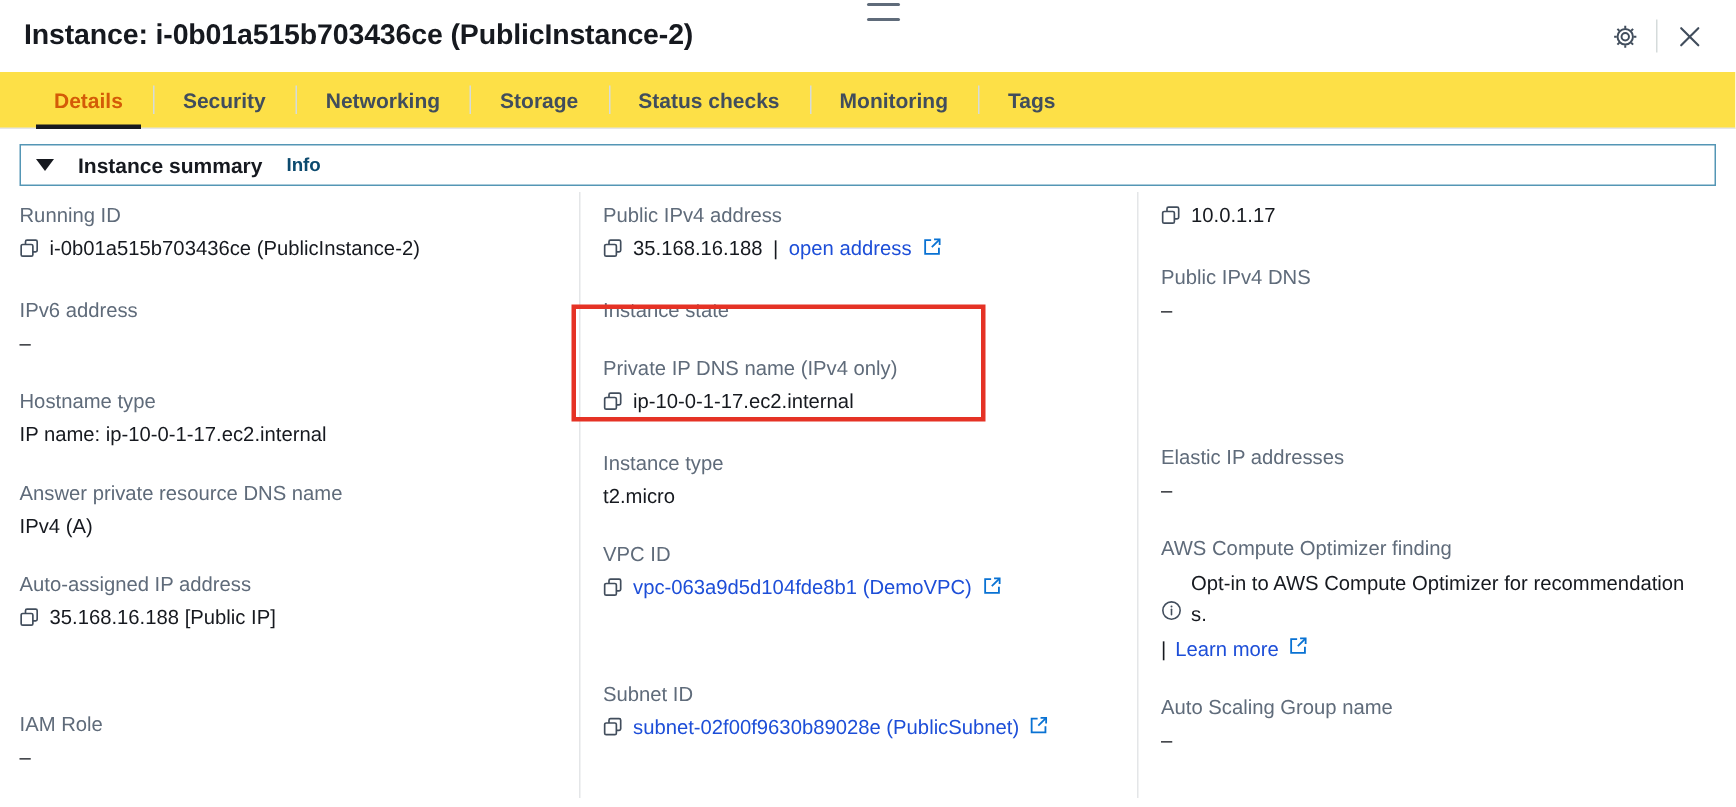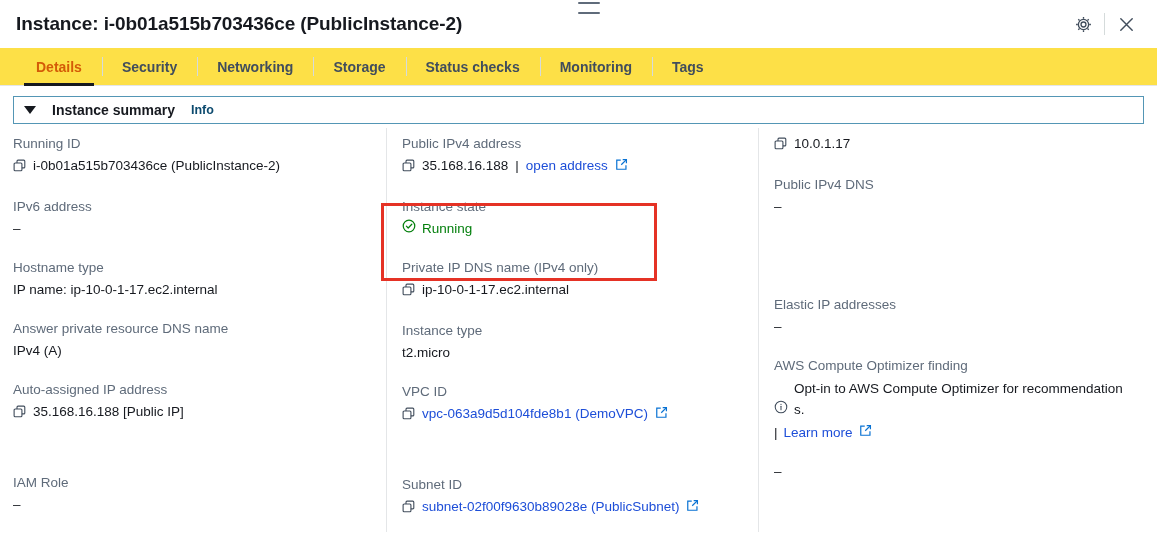--- a/index.html
+++ b/index.html
@@ -292,31 +292,20 @@
                 <path d="M11.8 7.8v4.3H1.9V2.2h4.3"></path>
                 <path d="M8.3 1.7h4v4"></path>
                 <path d="M12.3 1.7L6.7 7.3"></path>
               </svg>
             </span>
           </div>
         </div>
 
         <div class="field">
           <div class="field-label">Instance state</div>
-          <div class="field-value">
-            <span class="state-running">
-              <span class="check-icon">
-                <svg width="14" height="14" viewBox="0 0 16 16" fill="none" stroke="#037f0c" stroke-width="1.4">
-                  <circle cx="8" cy="8" r="6.6"></circle>
-                  <path d="M5 8.2l2.1 2.1L11.2 6" stroke-linecap="round" stroke-linejoin="round"></path>
-                </svg>
-              </span>
-              <span>Running</span>
-            </span>
-          </div>
         </div>
 
         <div class="field">
           <div class="field-label">Private IP DNS name (IPv4 only)</div>
           <div class="field-value">
             <span class="copy-icon">
               <svg width="13" height="13" viewBox="0 0 14 14" fill="none" stroke="#414d5c" stroke-width="1.2">
                 <rect x="4.3" y="1.2" width="8.4" height="8.4" rx="1.1"></rect>
                 <rect x="1.2" y="4.3" width="8.4" height="8.4" rx="1.1" fill="#fff"></rect>
               </svg>
@@ -425,20 +414,21 @@
                   <path d="M11.8 7.8v4.3H1.9V2.2h4.3"></path>
                   <path d="M8.3 1.7h4v4"></path>
                   <path d="M12.3 1.7L6.7 7.3"></path>
                 </svg>
               </span>
             </div>
           </div>
         </div>
 
         <div class="field">
+          <div class="field-label">Auto Scaling Group name</div>
           <div class="field-value">
             <span class="dash">–</span>
           </div>
         </div>
 
       </div>
     </div>
 
     <div class="highlight-box"></div>
 

